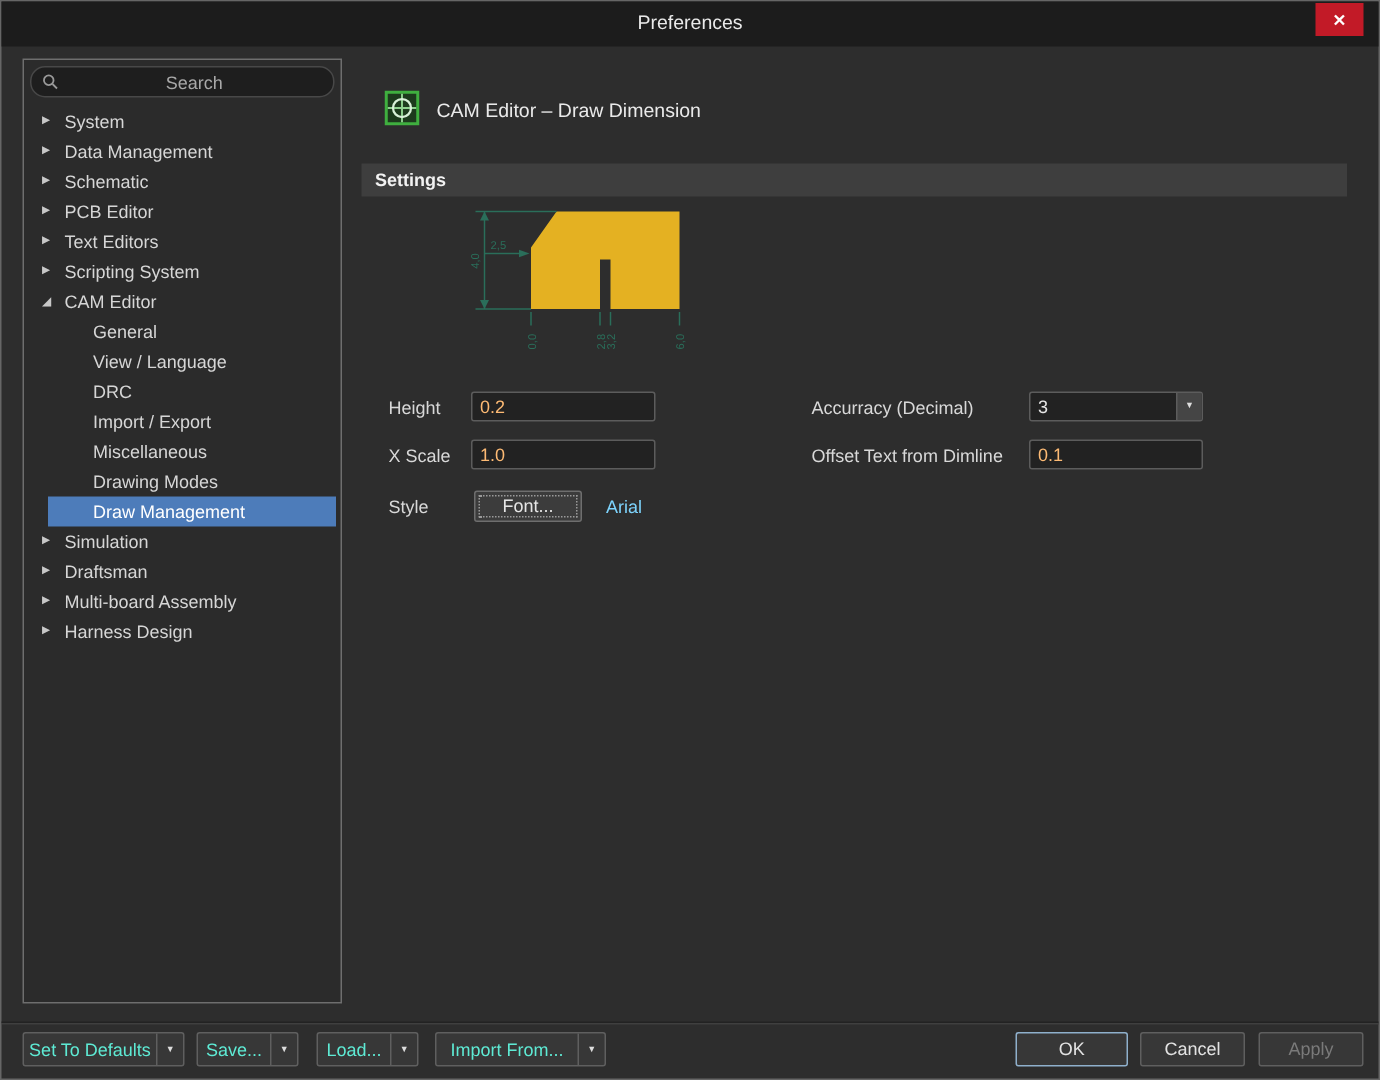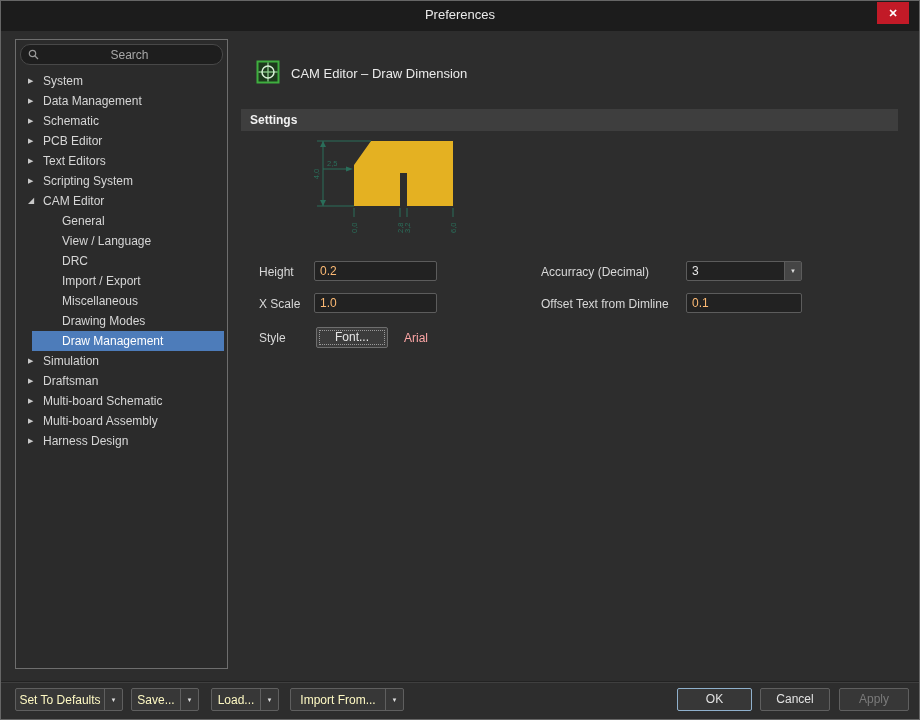--- a/index.html
+++ b/index.html
@@ -29,25 +29,25 @@
   .cam-icon { position:absolute; left:15px; top:21px; }
   .page-title { position:absolute; left:50px; top:27px; font-size:13px; color:#eaeaea; }
   .section-bar { position:absolute; left:0; top:70px; width:657px; height:22px; background:#3e3e3e; line-height:22px; padding-left:9px; font-weight:bold; color:#f2f2f2; }
   .preview { position:absolute; left:63px; top:97px; }
   .flabel { position:absolute; color:#d8d8d8; white-space:nowrap;text-align:right; }
   .tinput { position:absolute; background:#222; border:1px solid #5c5c5c; border-radius:2px; color:#fdba74; padding:0 5px; font-family:inherit; font-size:12px; height:20px; }
   .combo { position:absolute; height:20px; background:#222; border:1px solid #5c5c5c; border-radius:2px; display:flex; cursor:pointer; }
   .combo .val { flex:1; line-height:18px; padding-left:5px; color:#e6e6e6; }
   .combo .carrow { width:17px; background:#454545; border-left:1px solid #5c5c5c; display:flex; align-items:center; justify-content:center; font-size:6px; color:#ddd; }
   .font-btn { position:absolute; left:75px; top:288px; width:72px; height:21px; background:#3c3c3c; border:1px solid #6e6e6e; border-radius:2px; color:#e6e6e6; text-align:center; line-height:19px; outline:1px dotted #9a9a9a; outline-offset:-4px; cursor:pointer; font-family:inherit; font-size:12px; }
-  .font-name { position:absolute; left:163px; top:292px; color:#fca5a5; }
+  .font-name { position:absolute; left:163px; top:292px; color:#7dd3fc; }
 
   .footer { position:absolute; left:0; right:0; bottom:0; height:38px; border-top:1px solid #222; box-shadow: inset 0 1px 0 #3f3f3f; }
   .split { position:absolute; top:6px; height:23px; display:flex; background:#373737; border:1px solid #5f5f5f; border-radius:2px; }
-  .split .mainpart { flex:1; display:flex; align-items:center; justify-content:center; cursor:pointer; white-space:nowrap; padding:0 3px; color:#fef9c3; }
+  .split .mainpart { flex:1; display:flex; align-items:center; justify-content:center; cursor:pointer; white-space:nowrap; padding:0 3px; color:#5eead4; }
   .split .arr { width:18px; border-left:1px solid #5f5f5f; display:flex; align-items:center; justify-content:center; font-size:6px; color:#ddd; cursor:pointer; }
   .btn { position:absolute; top:6px; height:23px; background:#373737; border:1px solid #5f5f5f; border-radius:2px; color:#e2e2e2; text-align:center; line-height:21px; cursor:pointer; font-family:inherit; font-size:12px; }
   .btn.ok { border-color:#8fb0cc; }
   .btn.disabled { color:#7a7a7a; cursor:default; }
 </style>
 </head>
 <body>
 
 <div class="window">
 
@@ -116,24 +116,20 @@
       <div class="tree-item lvl1 selected">
         <span class="lbl">Draw Management</span>
       </div>
       <div class="tree-item lvl0">
         <span class="arrow">▶</span>
         <span class="lbl">Simulation</span>
       </div>
       <div class="tree-item lvl0">
         <span class="arrow">▶</span>
         <span class="lbl">Draftsman</span>
-      </div>
-      <div class="tree-item lvl0">
-        <span class="arrow">▶</span>
-        <span class="lbl">Multi-board Schematic</span>
       </div>
       <div class="tree-item lvl0">
         <span class="arrow">▶</span>
         <span class="lbl">Multi-board Assembly</span>
       </div>
       <div class="tree-item lvl0">
         <span class="arrow">▶</span>
         <span class="lbl">Harness Design</span>
       </div>
     </div>

